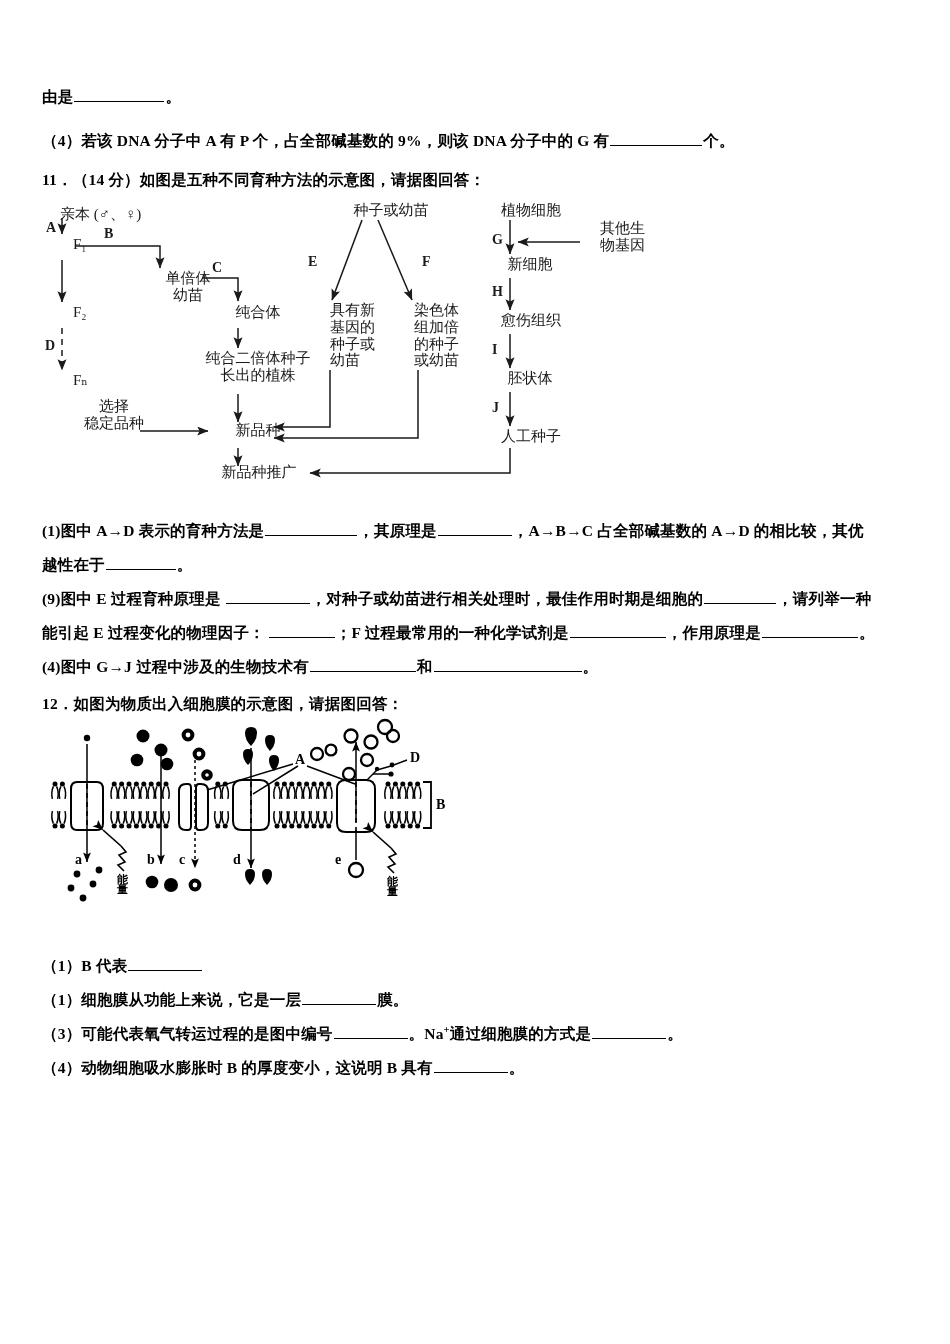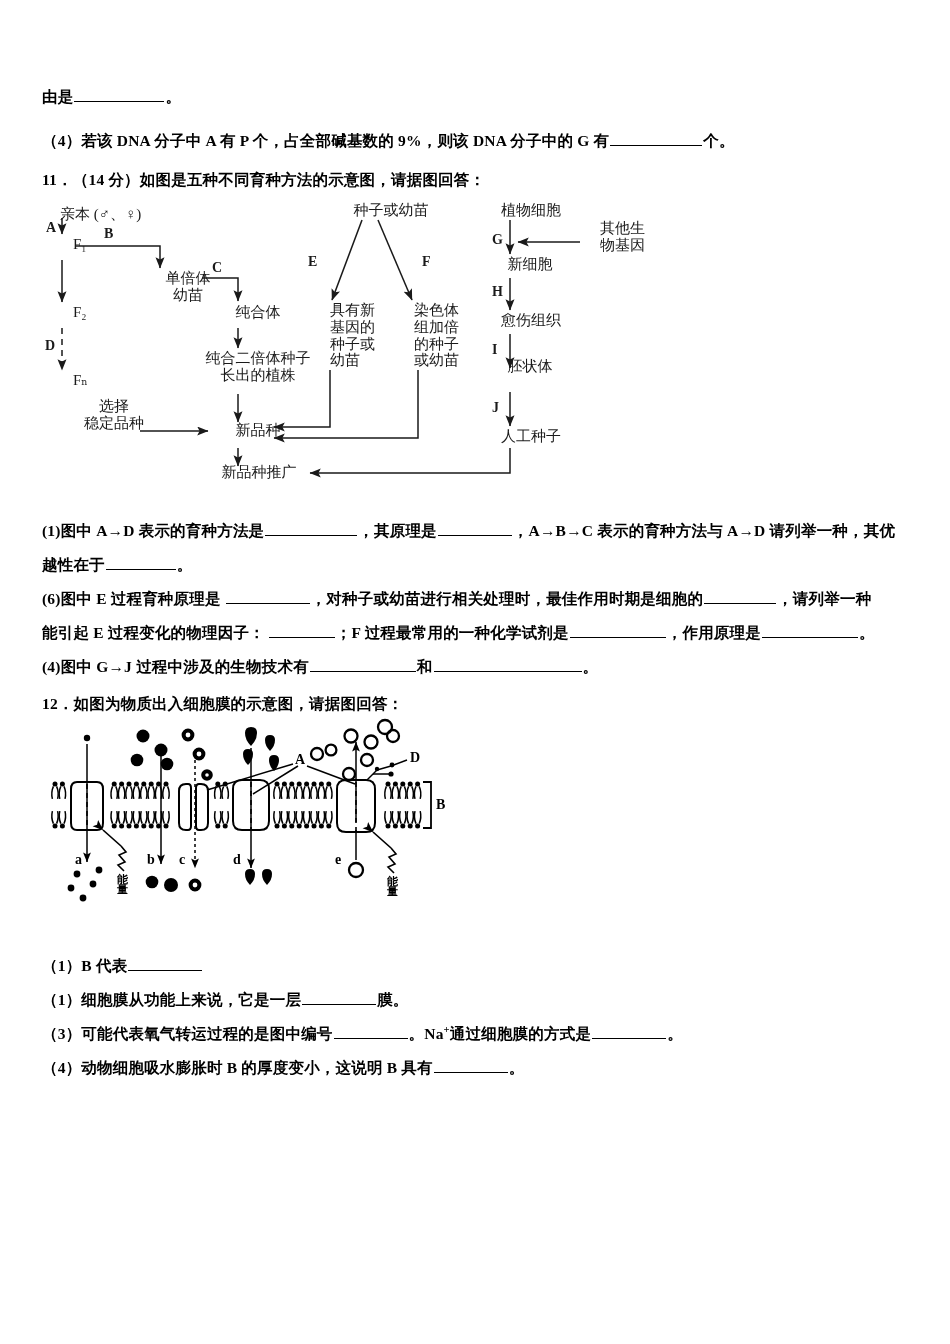--- a/index.html
+++ b/index.html
@@ -171,44 +171,44 @@
     <div class="nd" style="left:354px;top:104px;width:58px;text-align:left;">染色体
 组加倍
 的种子
 或幼苗</div>
 
     <div class="nd" style="left:424px;top:4px;width:94px;">植物细胞</div>
     <div class="nd" style="left:540px;top:22px;width:56px;text-align:left;">其他生
 物基因</div>
     <div class="nd" style="left:434px;top:58px;width:72px;">新细胞</div>
     <div class="nd" style="left:424px;top:114px;width:94px;">愈伤组织</div>
-    <div class="nd" style="left:434px;top:160px;width:72px;">胚状体</div>
+    <div class="nd" style="left:434px;top:172px;width:72px;">胚状体</div>
     <div class="nd" style="left:424px;top:230px;width:94px;">人工种子</div>
 
     <div class="lbl" style="left:6px;top:22px;">A</div>
     <div class="lbl" style="left:64px;top:28px;">B</div>
     <div class="lbl" style="left:172px;top:62px;">C</div>
     <div class="lbl" style="left:5px;top:140px;">D</div>
     <div class="lbl" style="left:268px;top:56px;">E</div>
     <div class="lbl" style="left:382px;top:56px;">F</div>
     <div class="lbl" style="left:452px;top:34px;">G</div>
     <div class="lbl" style="left:452px;top:86px;">H</div>
     <div class="lbl" style="left:452px;top:144px;">I</div>
     <div class="lbl" style="left:452px;top:202px;">J</div>
   </div>
 
   <div class="abs qline" style="left:42px;top:520px;width:880px;">
-    <span>(1)图中 A→D 表示的育种方法是</span><span class="blank" style="width:92px"></span><span>，其原理是</span><span class="blank" style="width:74px"></span><span>，A→B→C 表示的育种方法与 A→D 请列举一种，其优</span>
+    <span>(1)图中 A→D 表示的育种方法是</span><span class="blank" style="width:92px"></span><span>，其原理是</span><span class="blank" style="width:74px"></span><span>，A→B→C 占全部碱基数的 A→D 的相比较，其优</span>
   </div>
   <div class="abs qline" style="left:42px;top:554px;">
     <span>越性在于</span><span class="blank" style="width:70px"></span><span>。</span>
   </div>
 
   <div class="abs qline" style="left:42px;top:588px;width:880px;">
-    <span>(6)图中 E 过程育种原理是</span><span class="blank" style="width:84px;margin-left:5px"></span><span>，对种子或幼苗进行相关处理时，最佳作用时期是细胞的</span><span class="blank" style="width:72px"></span><span>，请列举一种</span>
+    <span>(9)图中 E 过程育种原理是</span><span class="blank" style="width:84px;margin-left:5px"></span><span>，对种子或幼苗进行相关处理时，最佳作用时期是细胞的</span><span class="blank" style="width:72px"></span><span>，请列举一种</span>
   </div>
   <div class="abs qline" style="left:42px;top:622px;width:880px;">
     <span>能引起 E 过程变化的物理因子：</span><span class="blank" style="width:66px;margin-left:4px"></span><span>；F 过程最常用的一种化学试剂是</span><span class="blank" style="width:96px"></span><span>，作用原理是</span><span class="blank" style="width:96px"></span><span>。</span>
   </div>
 
   <div class="abs qline" style="left:42px;top:656px;">
     <span>(4)图中 G→J 过程中涉及的生物技术有</span><span class="blank" style="width:106px"></span><span>和</span><span class="blank" style="width:148px"></span><span>。</span>
   </div>
 
   <div class="abs qline" style="left:42px;top:694px;">12．如图为物质出入细胞膜的示意图，请据图回答：</div>

